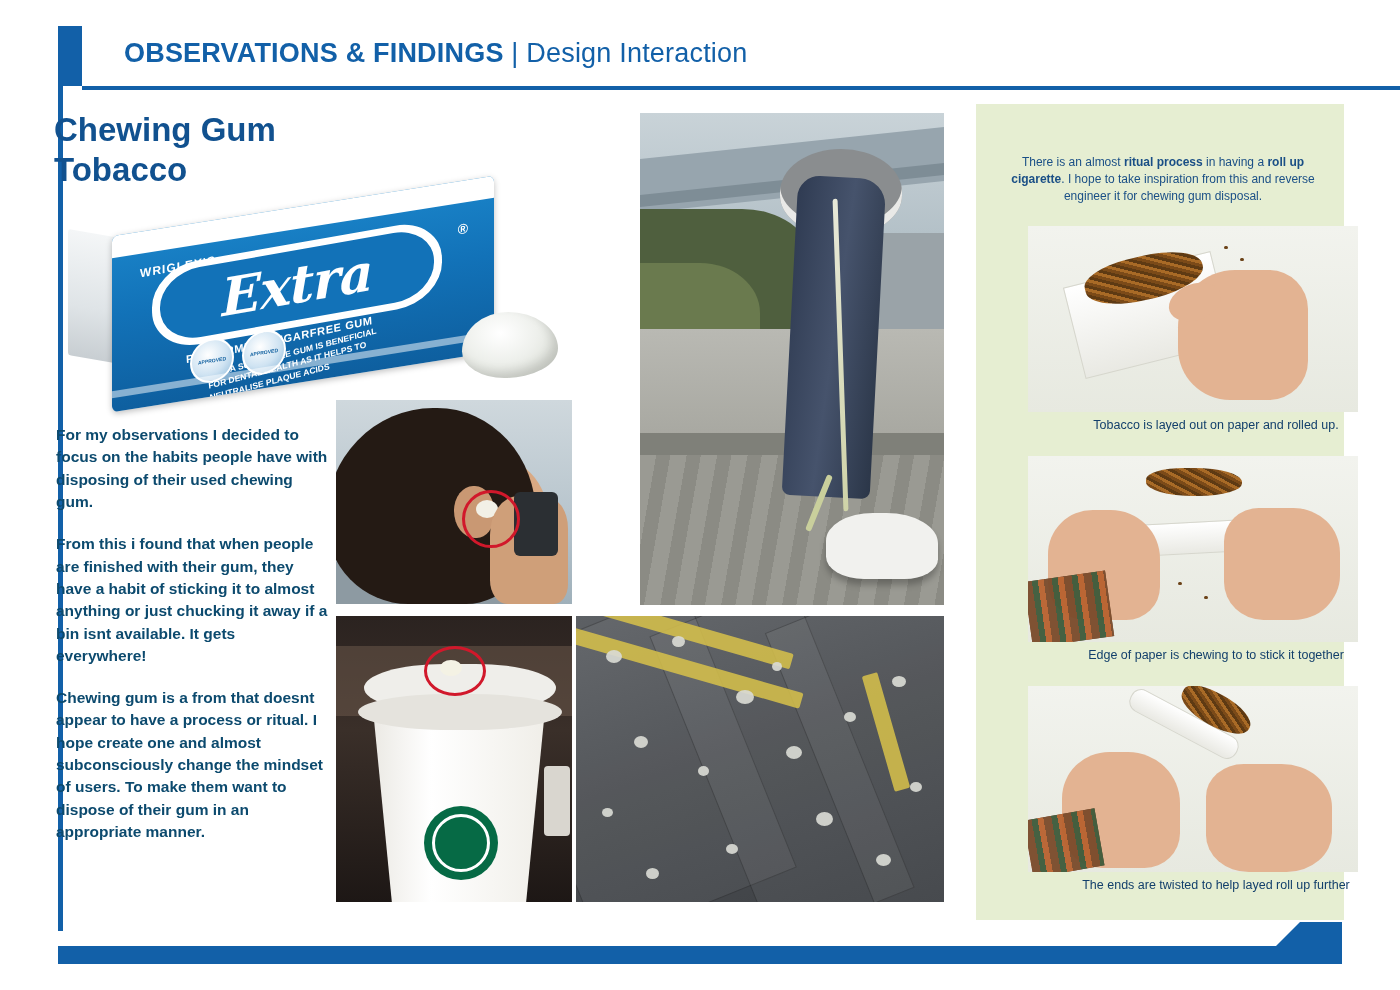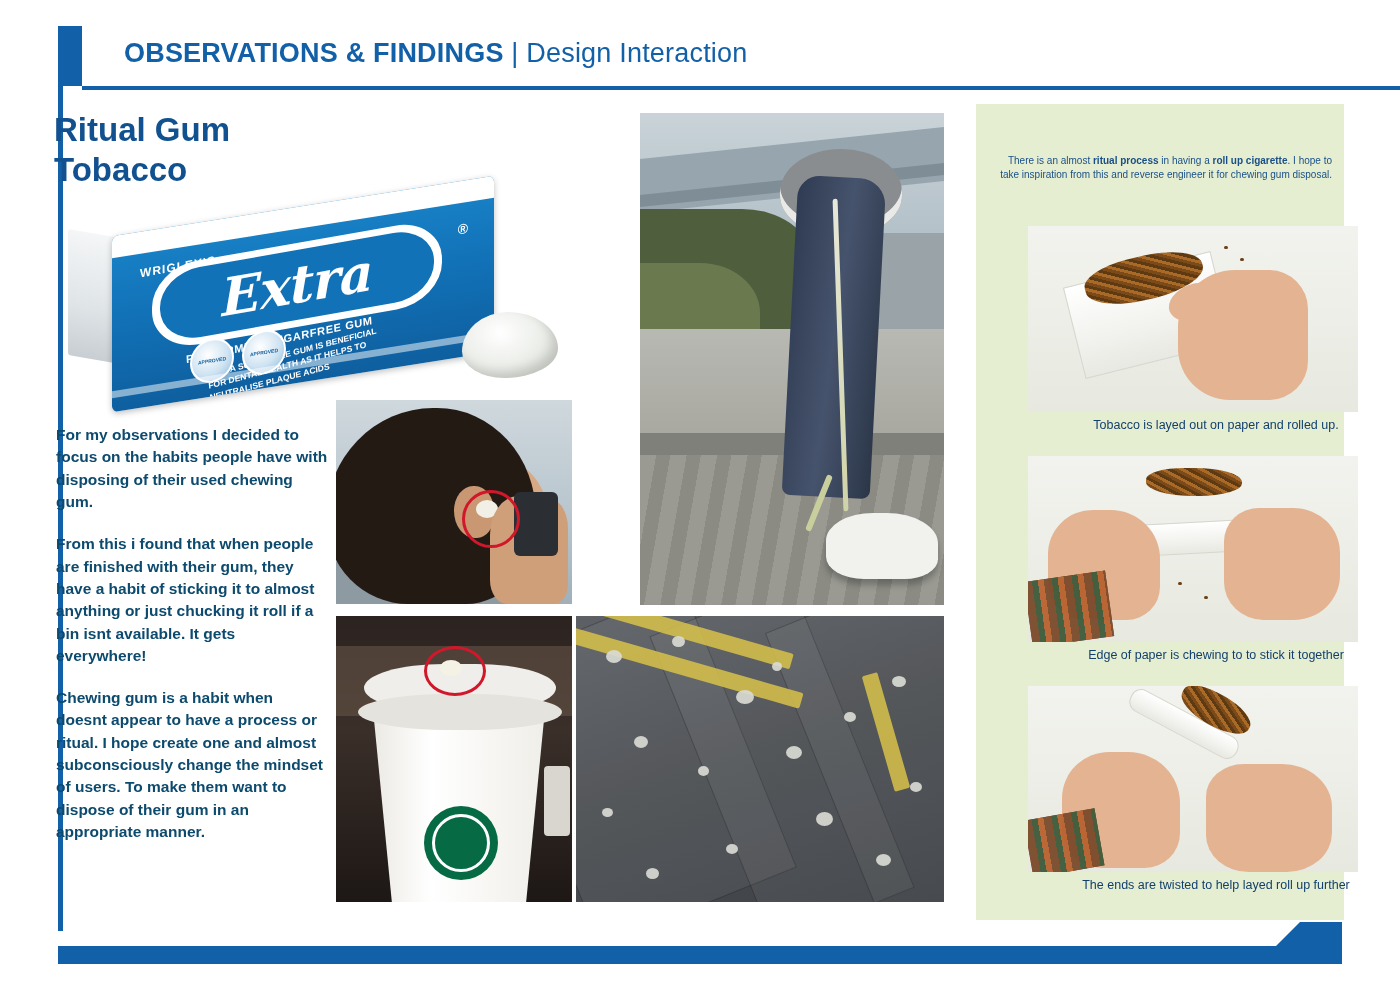--- a/index.html
+++ b/index.html
@@ -400,24 +400,24 @@
     font-size: 21px;
     font-weight: bold;
     color: #1260a8;
     white-space: nowrap;
   }
   .insp-intro {
     position: absolute;
     left: 18px;
     top: 50px;
     width: 338px;
-    font-size: 10px;
+    font-size: 12px;
     color: #1a4f86;
     line-height: 1.42;
-    text-align: right;
+    text-align: center;
   }
   .insp-intro b { font-weight: bold; }
 
   .insp-item { position: absolute; left: 22px; width: 376px; padding-left: 30px; }
   .insp-photo {
     position: relative;
     width: 330px;
     height: 186px;
     overflow: hidden;
     background: #dfe3d8;
@@ -464,21 +464,21 @@
   <div class="left-bar"></div>
   <div class="left-rail"></div>
 
   <div class="header-band">
     <div class="header-title">
       <span class="bold">OBSERVATIONS &amp; FINDINGS</span><span> | </span><span>Design Interaction</span>
     </div>
   </div>
 
   <div class="title-block">
-    <div>Ritual Gum</div>
+    <div>Chewing Gum</div>
     <div>Tobacco</div>
   </div>
 
   <div class="gum-pack">
     <div class="pack-side"></div>
     <div class="pack-face">
       <div class="pack-brandsmall">WRIGLEY'S</div>
       <div class="pack-logo">
         <div class="pack-logo-inner">Extra</div>
       </div>
@@ -487,22 +487,22 @@
       <div class="pack-fine">EXTRA SUGARFREE GUM IS BENEFICIAL FOR DENTAL HEALTH AS IT HELPS TO NEUTRALISE PLAQUE ACIDS</div>
       <div class="pack-seal s1">APPROVED</div>
       <div class="pack-seal s2">APPROVED</div>
     </div>
   </div>
 
   <div class="gum-blob"></div>
 
   <div class="body-copy">
     <p>For my observations I decided to focus on the habits people have with disposing of their used chewing gum.</p>
-    <p>From this i found that when people are finished with their gum, they have a habit of sticking it to almost anything or just chucking it roll if a bin isnt available. It gets everywhere!</p>
-    <p>Chewing gum is a habit when doesnt appear to have a process or ritual. I hope create one and almost subconsciously change the mindset of users. To make them want to dispose of their gum in an appropriate manner.</p>
+    <p>From this i found that when people are finished with their gum, they have a habit of sticking it to almost anything or just chucking it away if a bin isnt available. It gets everywhere!</p>
+    <p>Chewing gum is a from that doesnt appear to have a process or ritual. I hope create one and almost subconsciously change the mindset of users. To make them want to dispose of their gum in an appropriate manner.</p>
   </div>
 
   <div class="photo photo-head">
     <div class="head-sky"></div>
     <div class="head-shoulder"></div>
     <div class="head-skin"></div>
     <div class="head-hair"></div>
     <div class="head-ear"></div>
     <div class="head-gum"></div>
     <div class="head-hand"></div>

